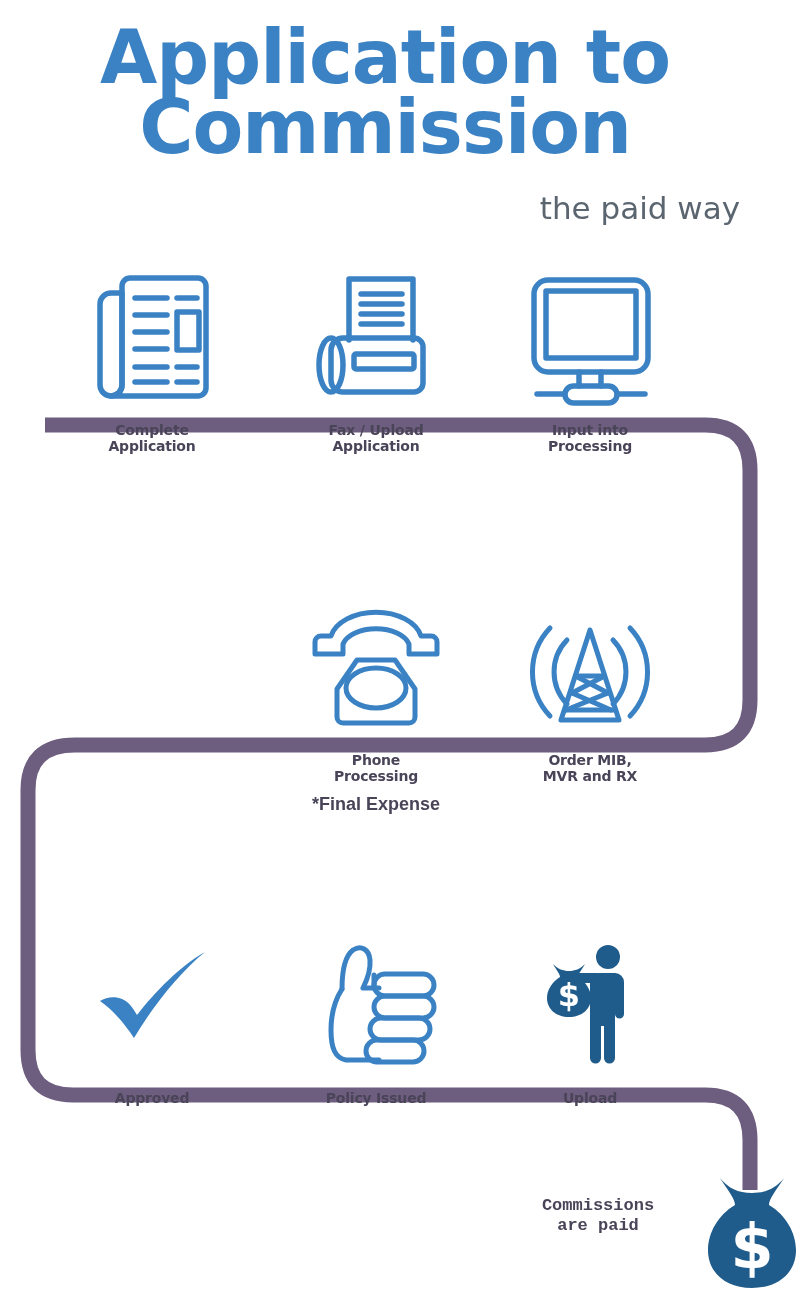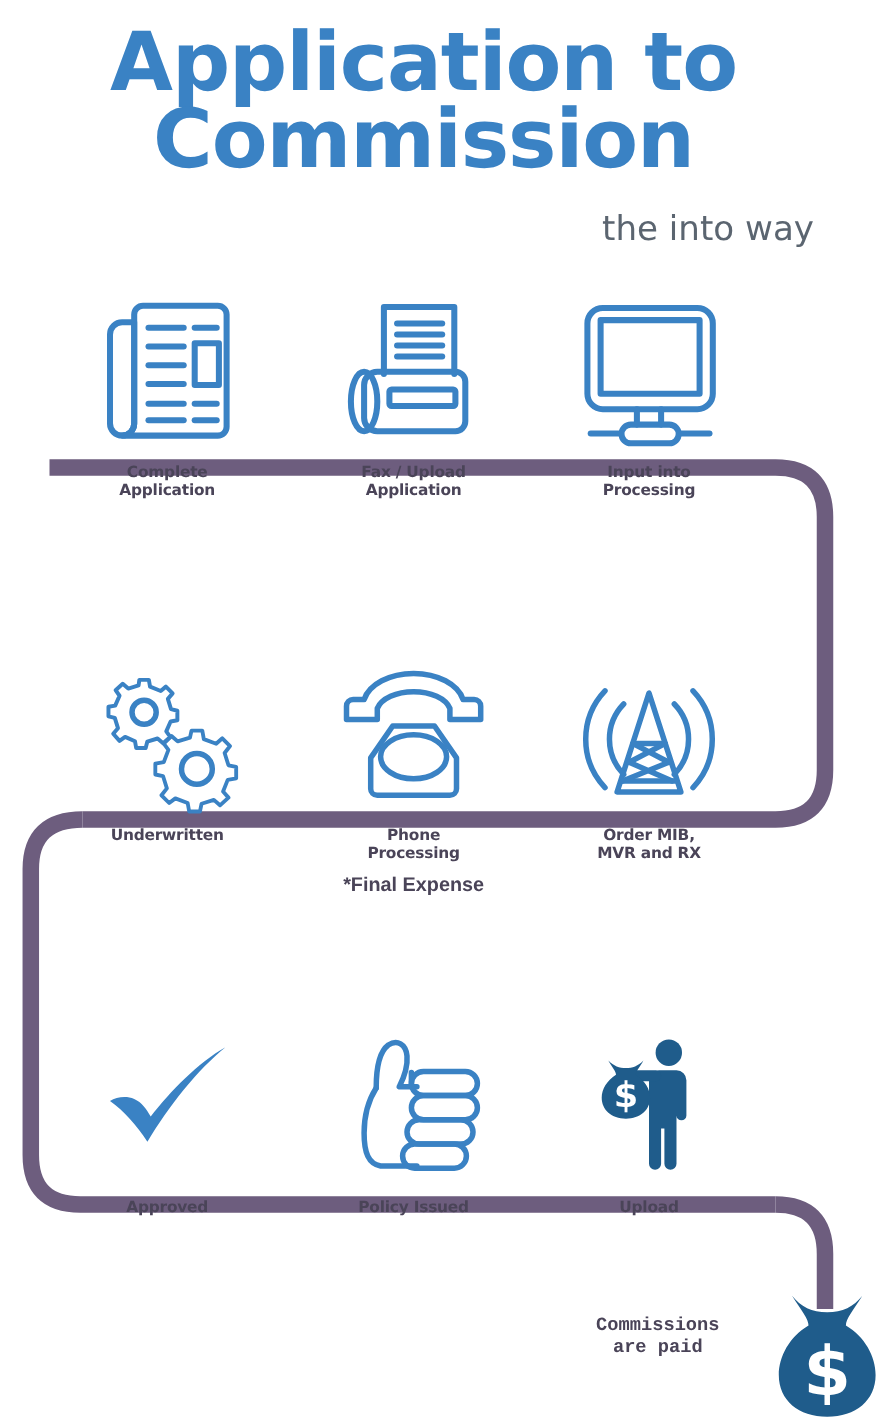--- a/index.html
+++ b/index.html
@@ -125,21 +125,21 @@
   }
 </style>
 </head>
 <body>
 
 <div id="page">
 
   <div id="header">
     <div id="title">Application to
 Commission</div>
-    <div id="subtitle">the into way</div>
+    <div id="subtitle">the paid way</div>
   </div>
 
   <svg id="flow-path" viewBox="0 0 800 1298" xmlns="http://www.w3.org/2000/svg">
 
     <path d="M45,425 L705,425 Q750,425 750,470 L750,700 Q750,745 705,745 L75,745" fill="none" stroke="#6d5d7e" stroke-width="15" stroke-linecap="butt"></path>
 
     <path d="M75,745 Q28,745 28,790 L28,1050 Q28,1095 73,1095 L705,1095" fill="none" stroke="#6d5d7e" stroke-width="15" stroke-linecap="butt"></path>
 
     <path d="M705,1095 Q750,1095 750,1140 L750,1190" fill="none" stroke="#6d5d7e" stroke-width="15" stroke-linecap="butt"></path>
   </svg>
@@ -210,57 +210,20 @@
 
           <line x1="22" y1="132" x2="49" y2="132"></line>
           <line x1="103" y1="132" x2="130" y2="132"></line>
         </g>
       </svg>
     </div>
     <div class="step-label">Input into
 Processing</div>
   </div>
 
-  <div class="step col-1 row-2">
-    <div class="step-icon">
-      <svg width="150" height="150" viewBox="0 0 150 150" xmlns="http://www.w3.org/2000/svg">
-        <g fill="none" stroke="#3a82c4" stroke-width="5" stroke-linejoin="round">
-
-          <g transform="translate(54,52)">
-            <path d="
-              M -6,-36 L 6,-36 L 7.5,-27.5
-              L 21,-22 L 27.5,-27.5 L 36,-19 L 30,-12
-              L 34,1 L 42,3 L 42,15 L 33.5,16.5
-              L 28,29 L 33,36 L 24,44 L 17,38
-              L 4,42 L 2,50 L -10,50 L -11.5,41.5
-              L -24,36 L -31,41 L -39,32 L -33,25
-              L -37,12 L -45,10 L -45,-2 L -36.5,-3.5
-              L -31,-16 L -36,-23 L -27,-31 L -20,-25
-              L -7,-29 Z" transform="scale(0.72)"></path>
-            <circle cx="0" cy="3.5" r="11"></circle>
-          </g>
-
-          <g transform="translate(102,103)">
-            <path d="
-              M -7,-44 L 7,-44 L 9,-33
-              L 25,-27 L 33,-34 L 43,-24 L 36,-15
-              L 41,1 L 51,3 L 51,18 L 40,20
-              L 34,35 L 41,43 L 30,53 L 22,46
-              L 6,51 L 4,61 L -10,61 L -12,50
-              L -28,44 L -36,50 L -46,40 L -39,31
-              L -44,15 L -54,13 L -54,-1 L -43,-3
-              L -37,-19 L -43,-27 L -33,-37 L -25,-30
-              L -9,-35 Z" transform="scale(0.7)"></path>
-            <circle cx="0" cy="4" r="14"></circle>
-          </g>
-        </g>
-      </svg>
-    </div>
-    <div class="step-label">Underwritten</div>
-  </div>
 
   <div class="step col-2 row-2">
     <div class="step-icon">
       <svg width="150" height="150" viewBox="0 0 150 150" xmlns="http://www.w3.org/2000/svg">
         <g fill="none" stroke="#3a82c4" stroke-width="5" stroke-linecap="round" stroke-linejoin="round">
 
           <path d="M14,62 L14,50 a6,6 0 0 1 6,-6 L30,44
                    a46,30 0 0 1 90,0 L130,44 a6,6 0 0 1 6,6 L136,62
                    L108,62 L108,52 a34,20 0 0 0 -66,0 L42,62 Z"></path>
 

